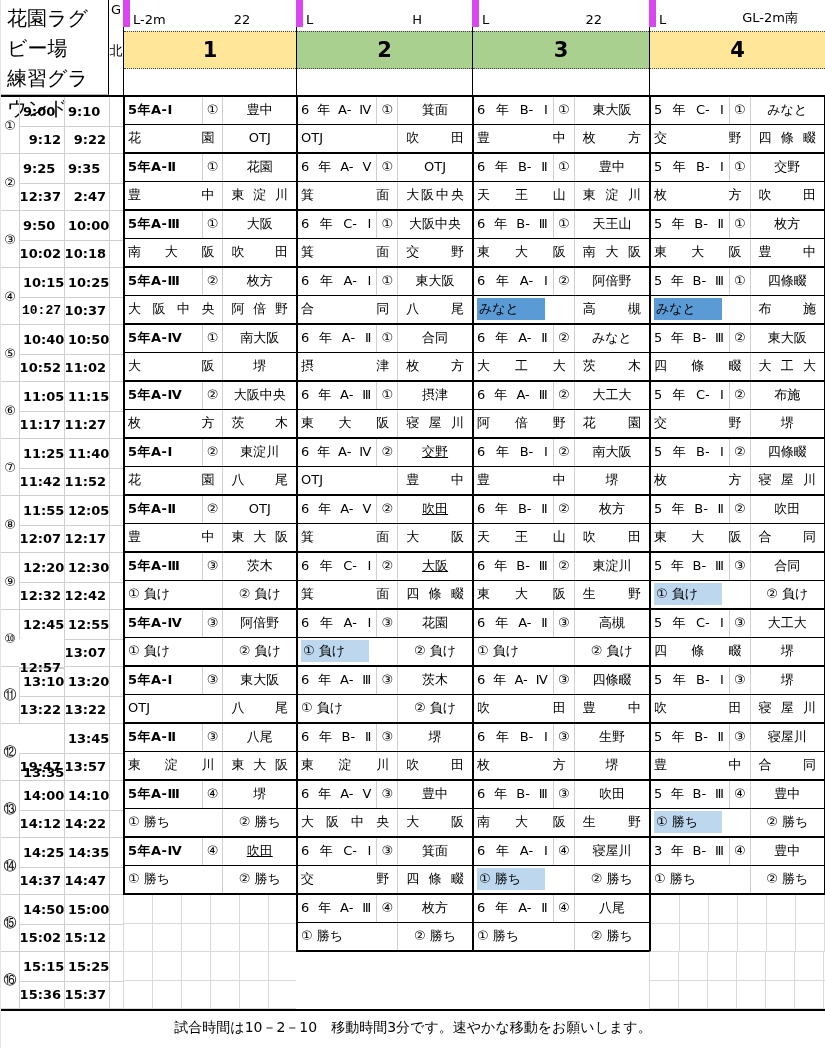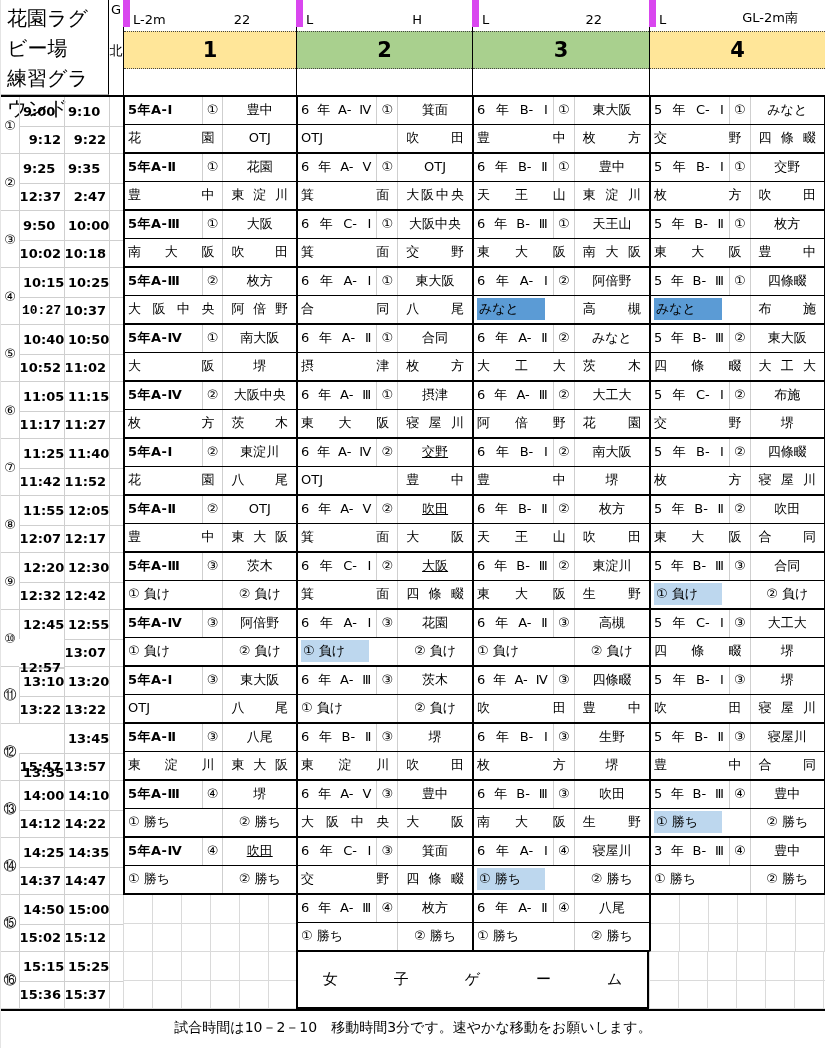--- a/index.html
+++ b/index.html
@@ -683,21 +683,21 @@
           <div class="gbot">
             <div class="ta dist">吹田</div>
             <div class="tb dist">寝屋川</div>
           </div>
         </div>
       </div>
       <div class="srow">
         <div class="sno">⑫</div>
         <div class="tm tl" style="grid-area: 1 / 2; margin-top: 48px;">13:35</div>
         <div class="tm tl" style="grid-area: 1 / 3;">13:45</div>
-        <div class="tm tr bt" style="grid-area: 2 / 2;">15:47</div>
+        <div class="tm tr bt" style="grid-area: 2 / 2;">19:47</div>
         <div class="tm tr bt" style="grid-area: 2 / 3;">13:57</div>
         <div class="dcol" style="grid-area: 1 / 4;"></div>
         <div class="dcol bt" style="grid-area: 2 / 4;"></div>
         <div class="gcell" style="grid-area: 1 / 5 / 3;">
           <div class="gtop">
             <div class="cat cat1">5年A-Ⅱ</div>
             <div class="gno">③</div>
             <div class="ref">八尾</div>
           </div>
           <div class="gbot">
@@ -880,21 +880,18 @@
       </div>
       <div class="srow">
         <div class="sno">⑯</div>
         <div class="tm tl" style="grid-area: 1 / 2;">15:15</div>
         <div class="tm tl" style="grid-area: 1 / 3;">15:25</div>
         <div class="tm tr bt" style="grid-area: 2 / 2;">15:36</div>
         <div class="tm tr bt" style="grid-area: 2 / 3;">15:37</div>
         <div class="dcol" style="grid-area: 1 / 4;"></div>
         <div class="dcol bt" style="grid-area: 2 / 4;"></div>
         <div class="gempty" style="grid-area: 1 / 5 / 3;"></div>
-        <div class="gmerge" style="grid-area: 1 / 6 / 3 / 8;">
-          <span class="girls">女子ゲーム</span>
-        </div>
         <div class="gempty" style="grid-area: 1 / 8 / 3;"></div>
       </div>
     </div>
 
   <div class="footer">試合時間は10－2－10　移動時間3分です。速やかな移動をお願いします。</div>
 </div>
 
 </body></html>

